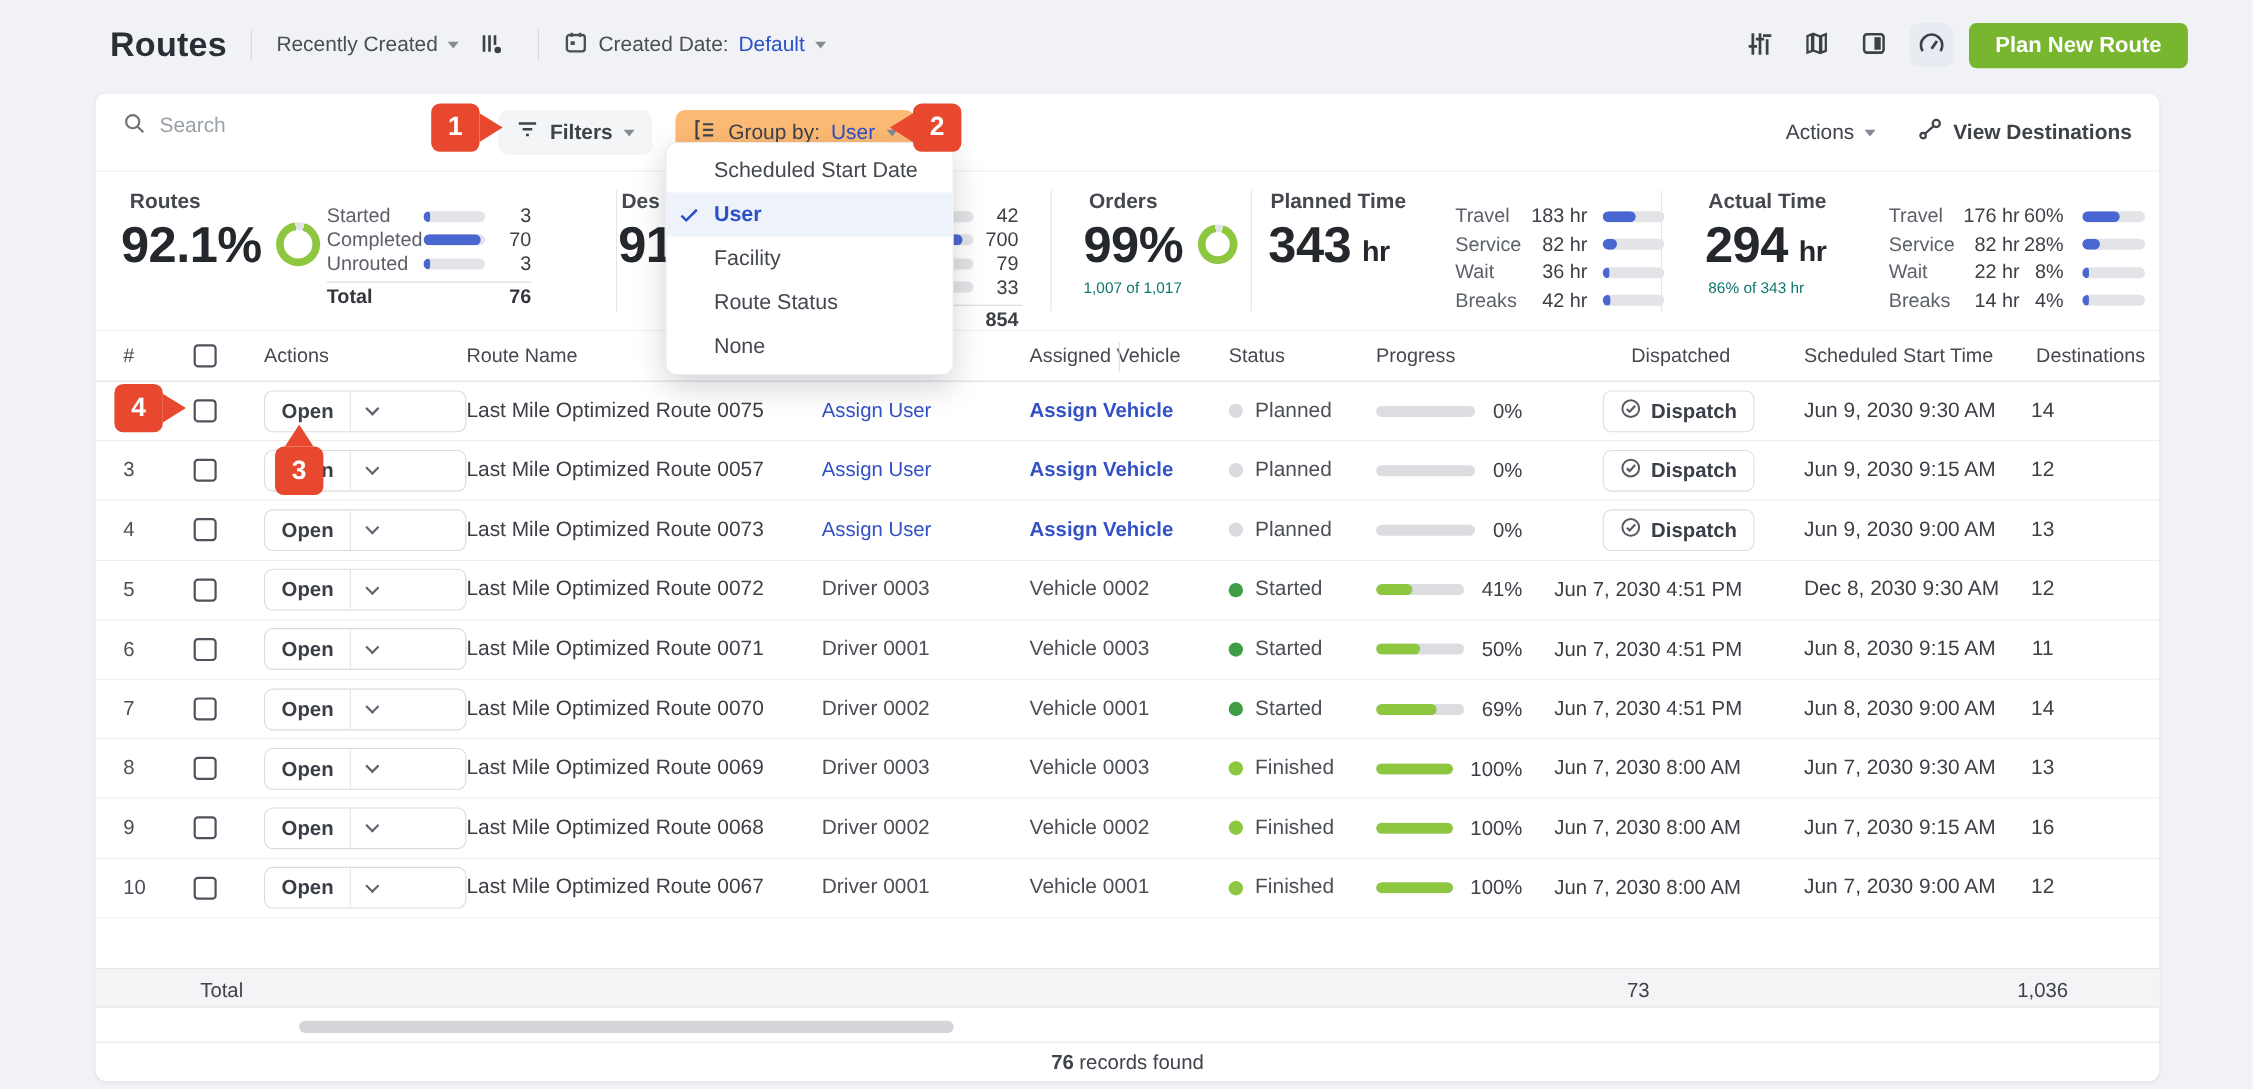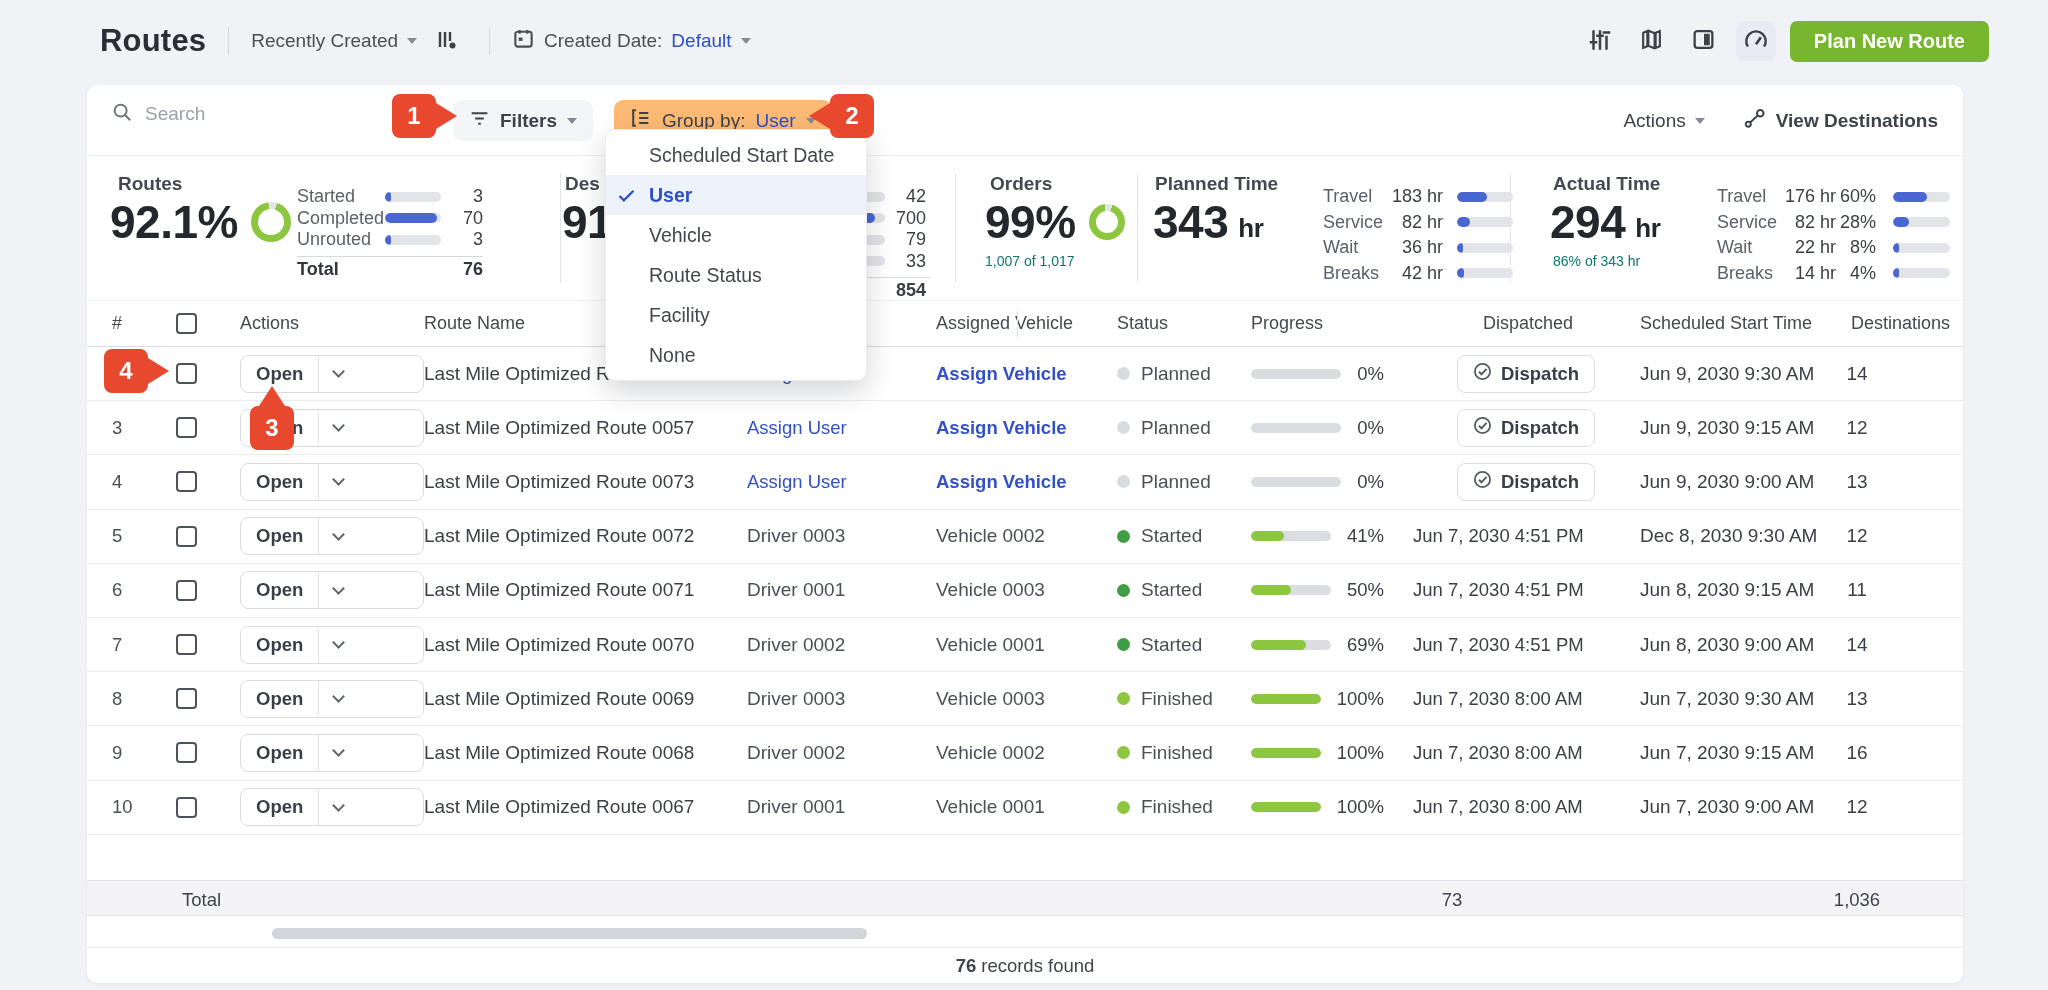--- a/index.html
+++ b/index.html
@@ -707,21 +707,21 @@
           <span class="ppct" data-interactable="false">100%</span>
         </span>
         <span class="c9" data-interactable="false"><span class="datetxt" data-interactable="false">Jun 7, 2030 8:00 AM</span></span>
         <span class="c10" data-interactable="false"><span data-interactable="false">Jun 7, 2030 9:00 AM</span></span>
         <span class="c11" data-interactable="false"><span class="desttxt" data-interactable="false">12</span></span>
       </div>
     </div>
 
   <div class="totalrow" data-interactable="false">
     <span style="left:95px" data-interactable="false">Total</span>
-    <span style="left:1320px;width:90px;text-align:center" data-interactable="false">73</span>
+    <span style="left:1392px;width:90px;text-align:left" data-interactable="false">73</span>
     <span style="left:1715px;width:110px;text-align:center" data-interactable="false">1,036</span>
   </div>
 
   <div class="hscroll" data-interactable="true"></div>
 
   <div class="cardfoot" data-interactable="false">
     <b data-interactable="false">76</b>
     <span data-interactable="false"> records found</span>
   </div>
 
@@ -729,29 +729,26 @@
       <li data-interactable="true">
         <span data-interactable="false">Scheduled Start Date</span>
       </li>
       <li class="sel" data-interactable="true">
         <span class="ck" data-interactable="false"><svg width="21" height="21" viewBox="0 0 24 24" fill="none" stroke="#2b50c7" stroke-width="2.6">
             <path d="M4 12.5l5 5L20 6.5"></path>
           </svg></span>
         <span data-interactable="false">User</span>
       </li>
       <li data-interactable="true">
-        <span data-interactable="false">Vehicle</span>
+        <span data-interactable="false">Facility</span>
       </li>
       <li data-interactable="true">
         <span data-interactable="false">Route Status</span>
       </li>
       <li data-interactable="true">
-        <span data-interactable="false">Facility</span>
-      </li>
-      <li data-interactable="true">
         <span data-interactable="false">None</span>
       </li>
     </ul>
 
   <div class="badge" style="left:305px;top:9px" data-interactable="false">
     <span data-interactable="false">1</span>
       <i class="ar right" data-interactable="false"></i>
   </div>
   <div class="badge" style="left:743px;top:9px" data-interactable="false">
     <span data-interactable="false">2</span>

